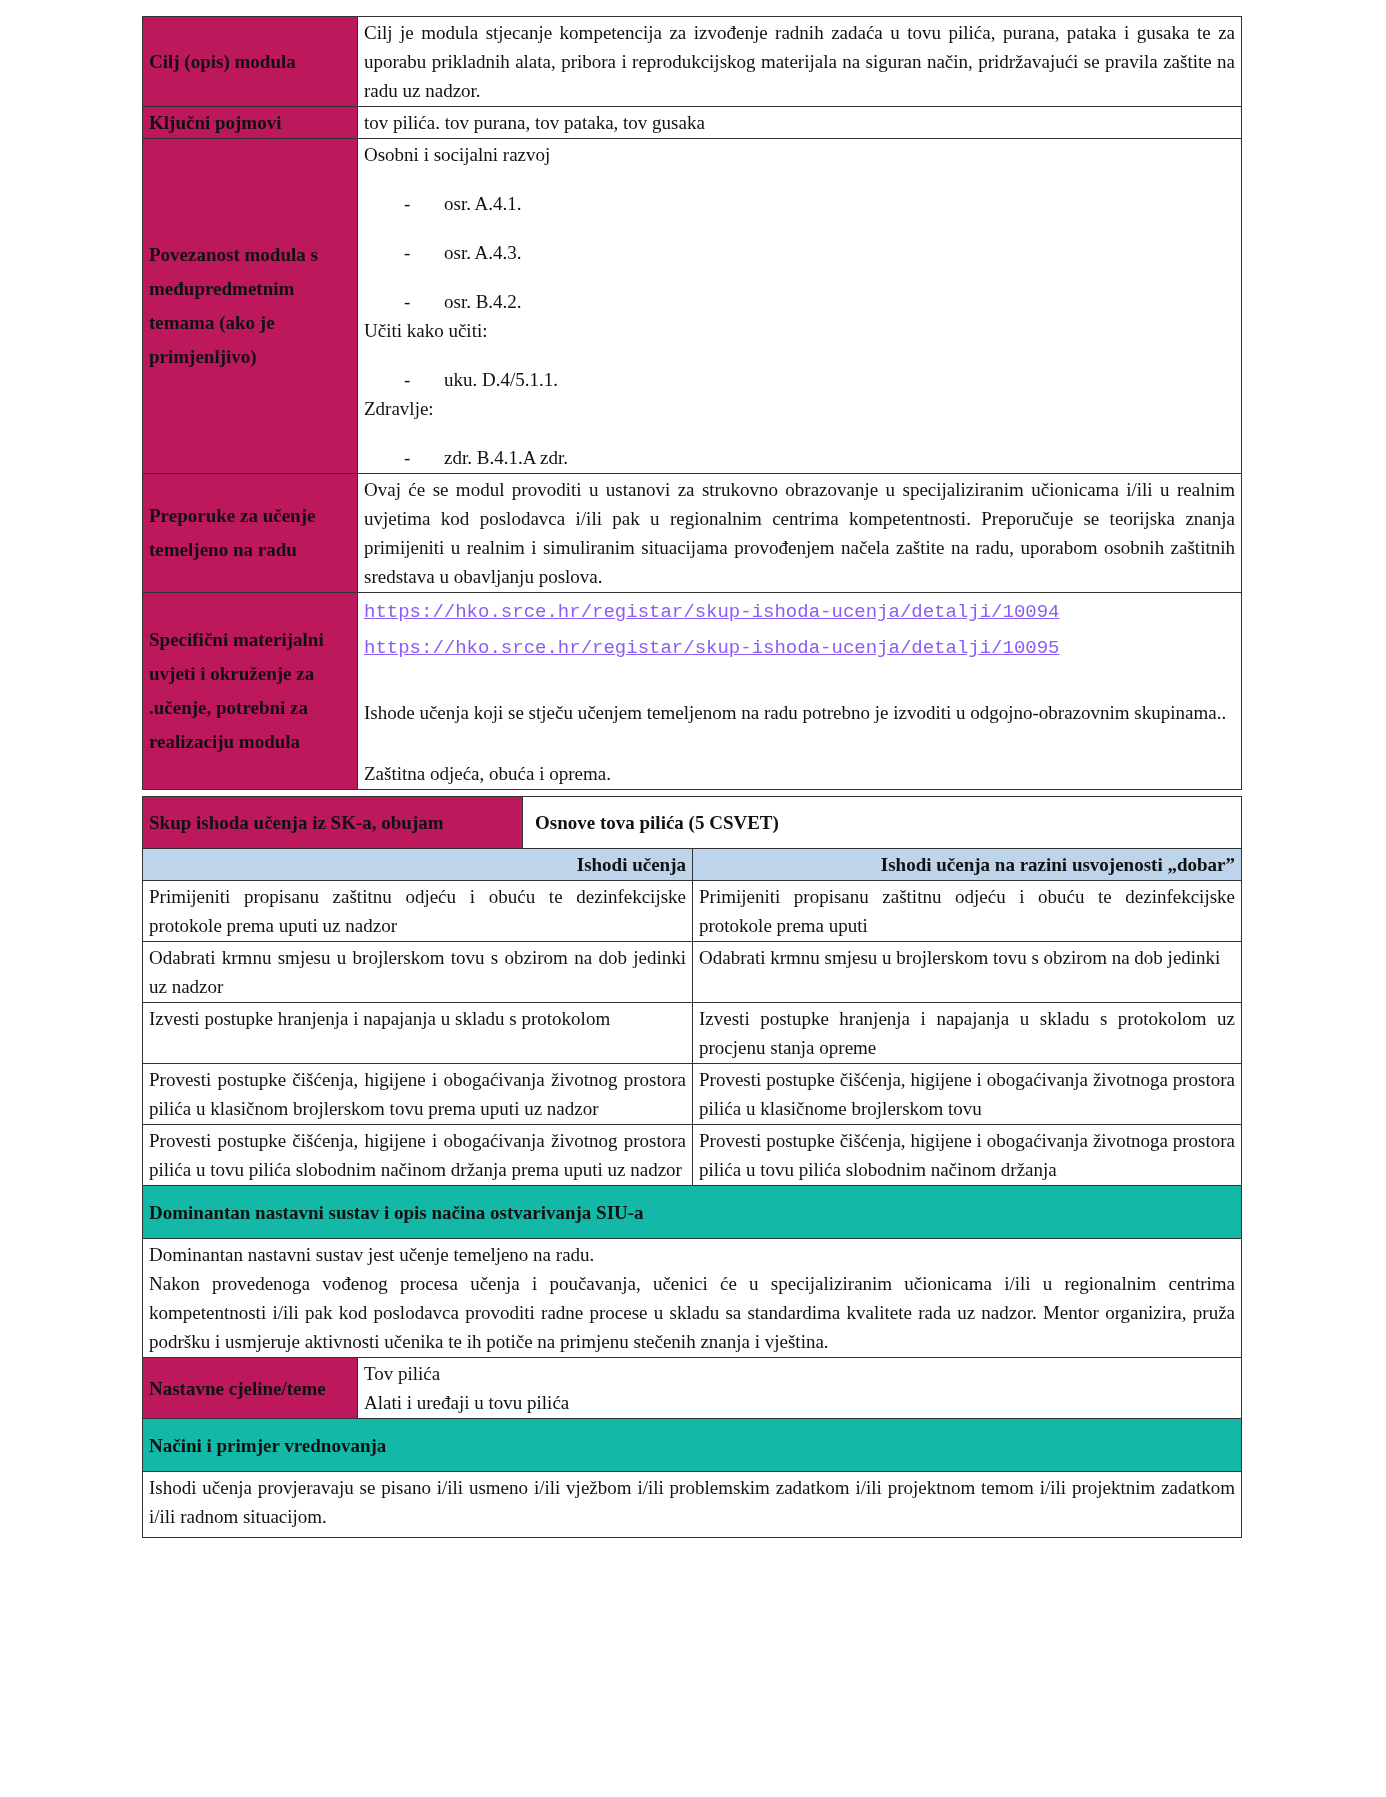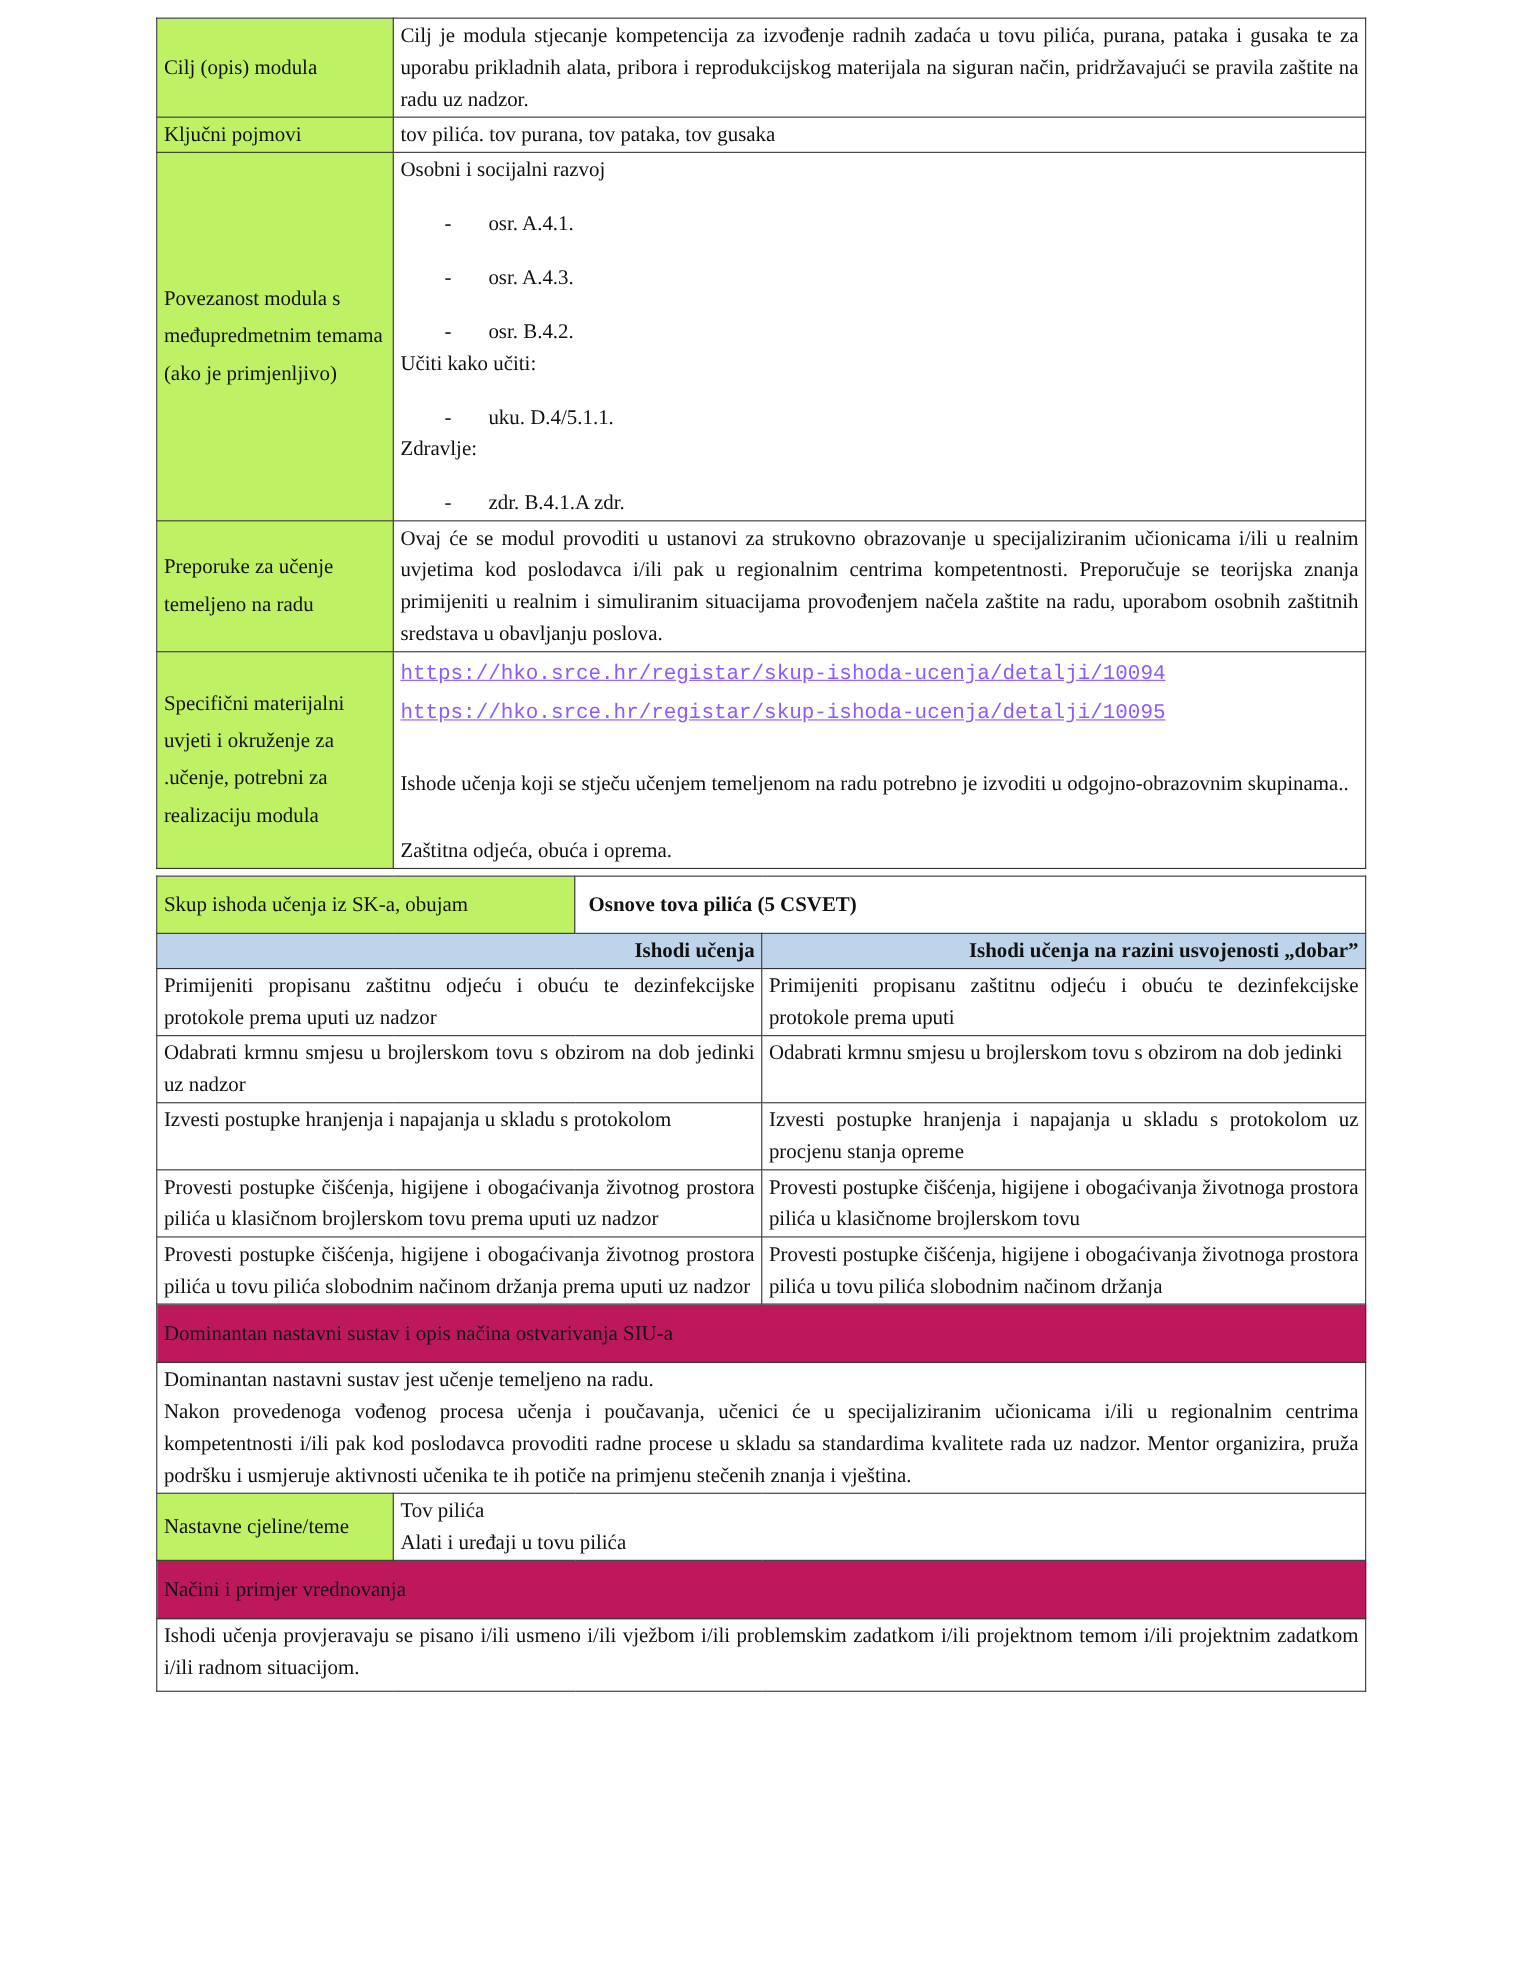--- a/index.html
+++ b/index.html
@@ -1,22 +1,22 @@
 <!DOCTYPE html>
 <html><head>
 <meta charset="utf-8">
 <style>
   html, body { margin: 0; padding: 0; background: #ffffff; }
   body { width: 1386px; height: 1797px; position: relative; font-family: "Liberation Serif", "DejaVu Serif", serif; color: #111; }
   table { border-collapse: collapse; position: absolute; left: 142px; width: 1100px; table-layout: fixed; }
   td { border: 1.5px solid #333; vertical-align: top; font-size: 19px; line-height: 29px; padding: 1px 6px; }
-  .lbl { background: #bef264; font-weight: normal; vertical-align: middle; line-height: 34px; }
+  .lbl { background: #be185d; font-weight: bold; vertical-align: middle; line-height: 34px; }
   .val { text-align: justify; }
   .hdr { background: #bdd4ea; font-weight: bold; text-align: right; }
-  .sec { background: #be185d; font-weight: normal; vertical-align: middle; height: 50px; }
+  .sec { background: #14b8a6; font-weight: bold; vertical-align: middle; height: 50px; }
   .ind { padding-left: 40px; display: block; margin-top: 20px; }
   .dash { display: inline-block; width: 40px; }
   a.link { color: #8b5cf6; text-decoration: underline; display: block; line-height: 36px; font-family: Liberation Mono, monospace; }
   .gap { display: block; height: 32px; }
   .just { text-align: justify; }
 </style>
 </head>
 <body>
 
 <table style="top:16px;">

